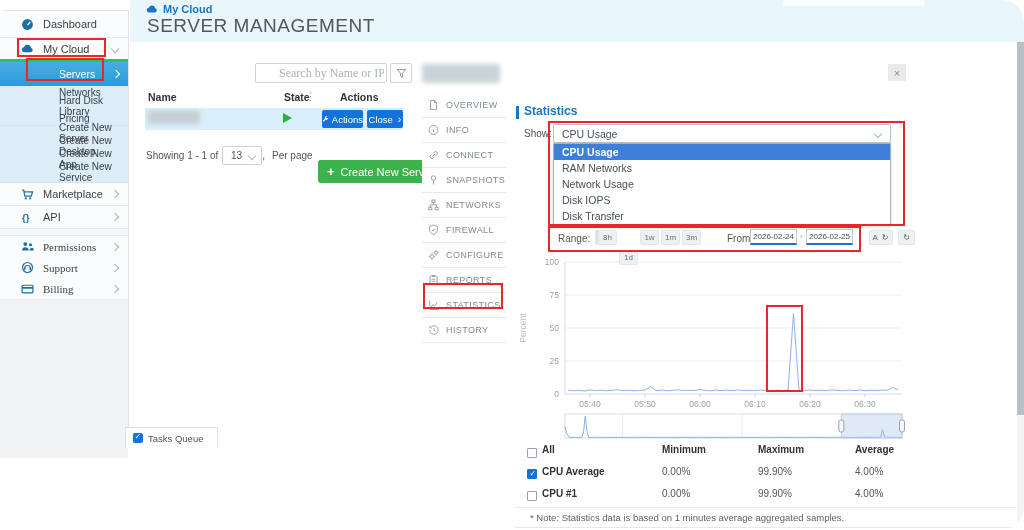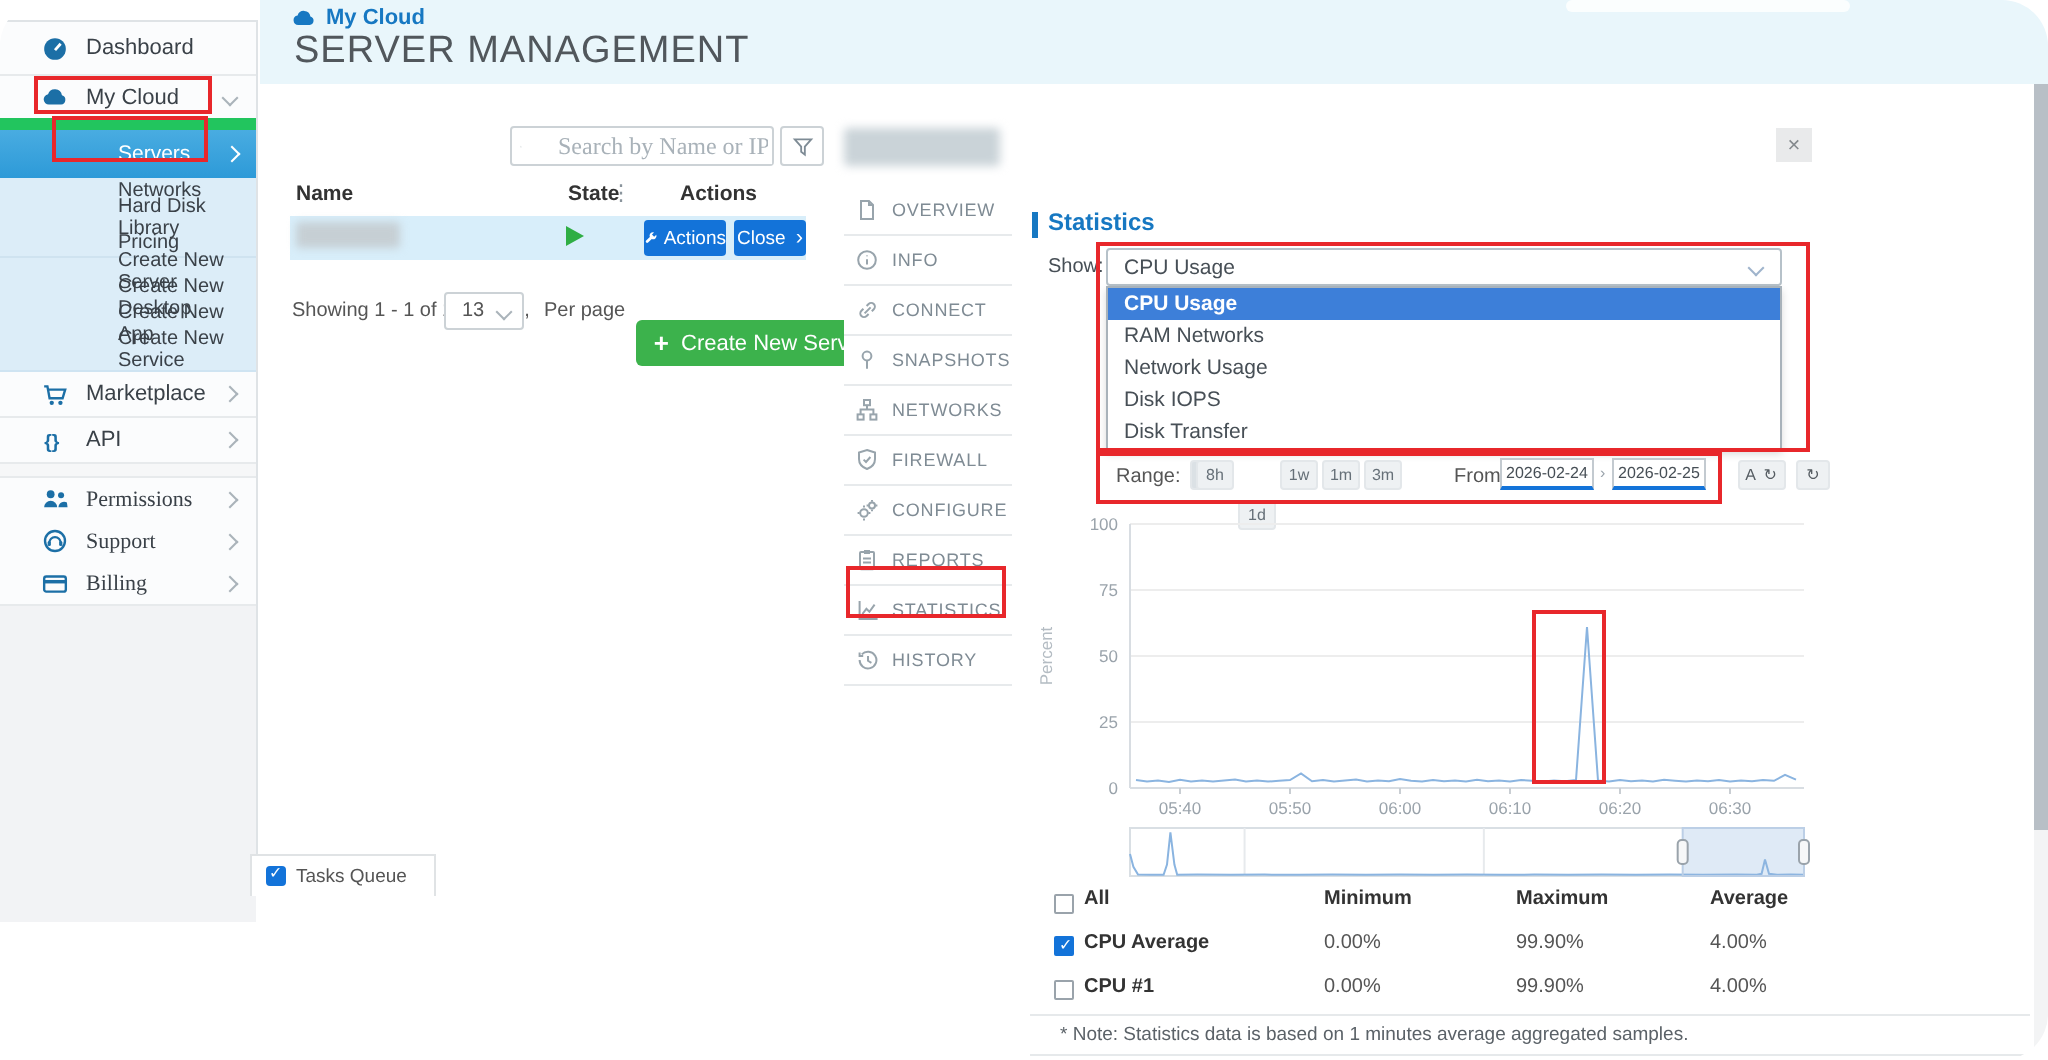--- a/index.html
+++ b/index.html
@@ -12,21 +12,21 @@
               color:#1778c2;font-size:11px;font-weight:bold;}
   #page-title{position:absolute;left:147px;top:15px;font-size:19px;color:#51575c;letter-spacing:.5px;}
   #topbar-pill{position:absolute;left:653px;top:0;width:142px;height:6px;background:#fcfefe;border-radius:4px;opacity:.95;}
   
   #sidebar{position:absolute;left:0;top:10px;width:129px;height:438px;background:#fbfcfd;
            border-top:1px solid #dfe3e6;border-right:1px solid #dfe3e6;border-bottom:1px solid #dfe3e6;box-sizing:border-box;}
   .srow{display:flex;align-items:center;position:relative;color:#3a4148;font-size:11px;cursor:pointer;}
   .srow .sic{width:14px;margin:0 9px 0 20px;display:flex;justify-content:center;}
   .top1{height:26px;border-bottom:1px solid #e7eaec;}
   .top2{height:21px;}
-  #submenu{background:#dcedf8;border-top:6px solid #22c55e;border-bottom:1px solid #cfe4f2;box-sizing:border-box;padding-bottom:4px;}
+  #submenu{background:#dcedf8;border-top:3px solid #22c55e;border-bottom:1px solid #cfe4f2;box-sizing:border-box;padding-bottom:4px;}
   .sub{height:13px;display:flex;align-items:center;padding-left:59px;font-size:10px;color:#3a4148;cursor:pointer;}
   .subdiv{height:0;border-top:1px solid #cfe3f0;margin:0 0 0 0;}
   #servers-item{height:24px;display:flex;align-items:center;padding-left:59px;font-size:10.5px;color:#fff;
       background:linear-gradient(#49ace1,#2d9ad8);position:relative;cursor:pointer;}
   .grp{height:22px;border-bottom:1px solid #e7eaec;}
   #sb-spacer{height:6px;border-bottom:1px solid #e7eaec;background:#f6f7f8;}
   .grp2{height:21px;}
   #grp2-wrap{border-bottom:1px solid #e7eaec;font-family:Liberation Serif, serif;}
   #sb-filler{background:#f2f3f5;height:158px;}
   .chev-r{position:absolute;right:10px;width:5px;height:5px;border-right:1.2px solid #aab3ba;border-top:1.2px solid #aab3ba;transform:rotate(45deg);}

